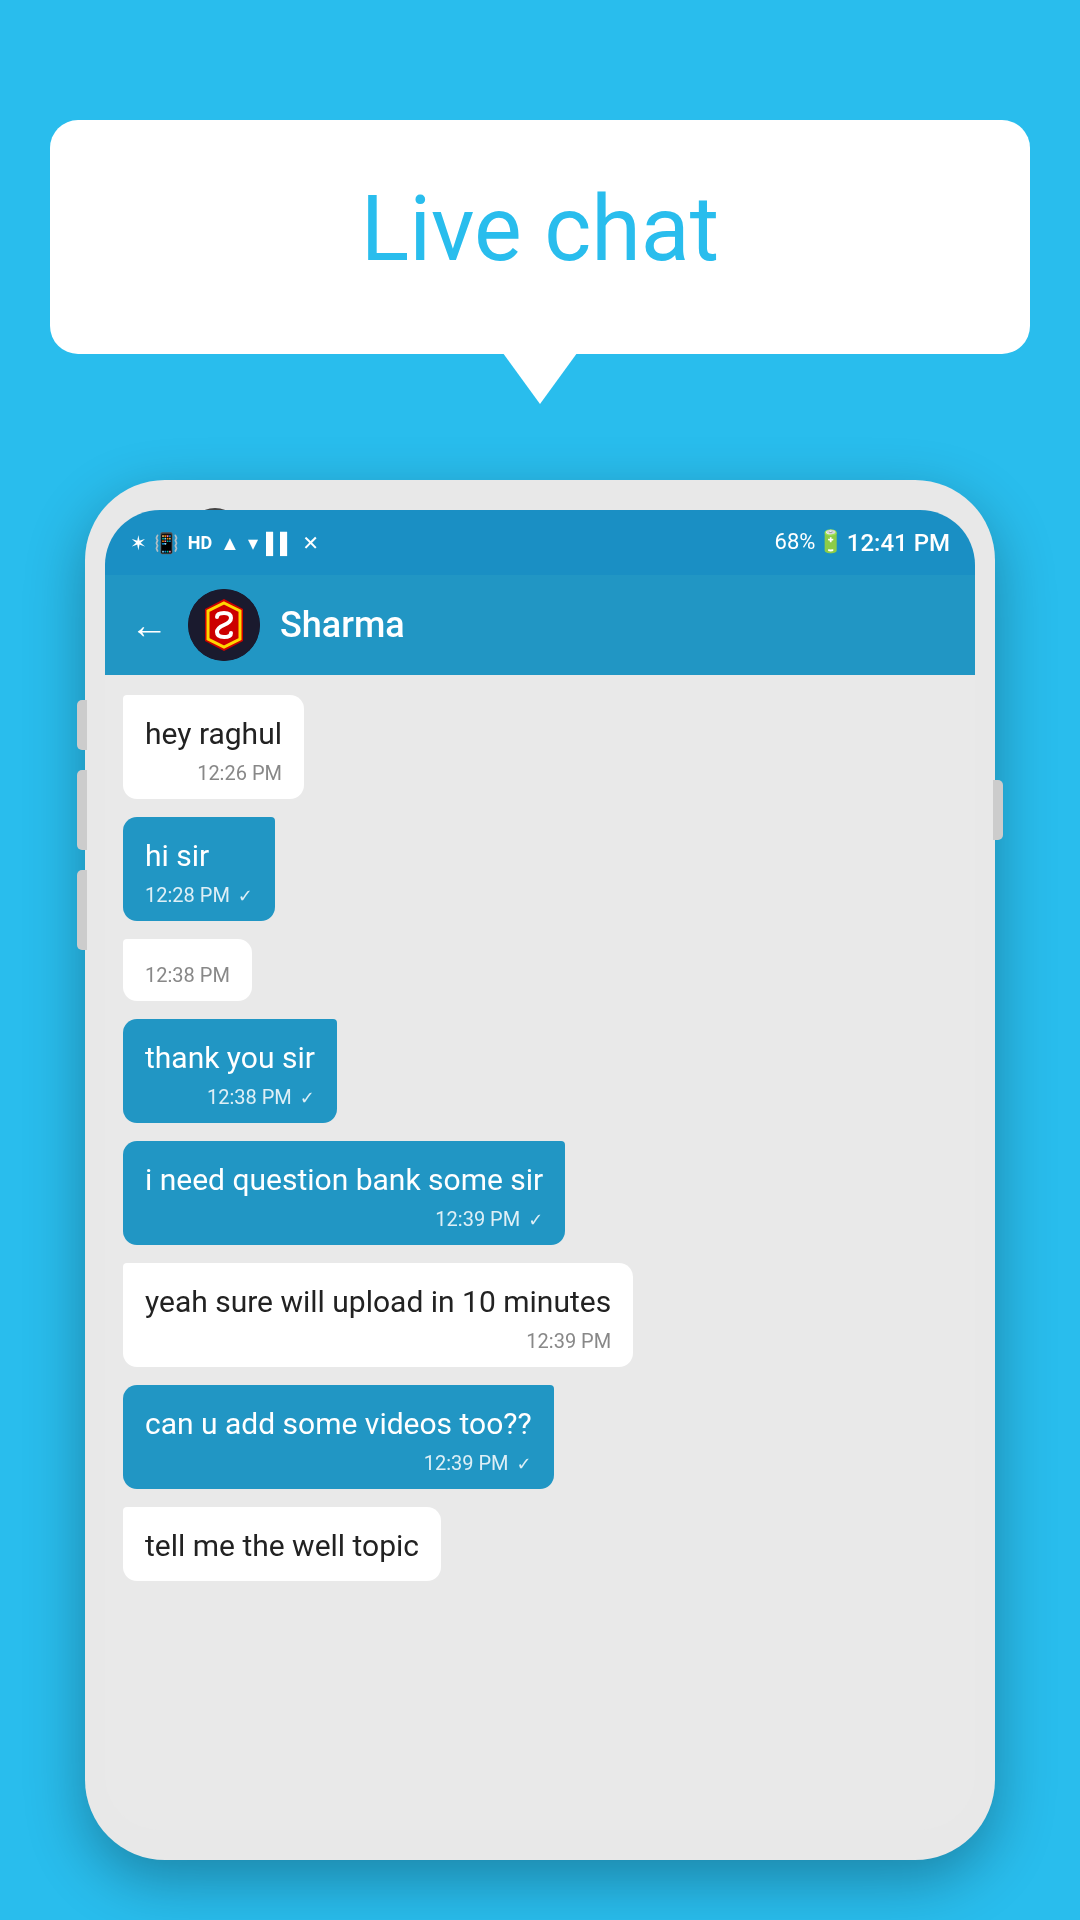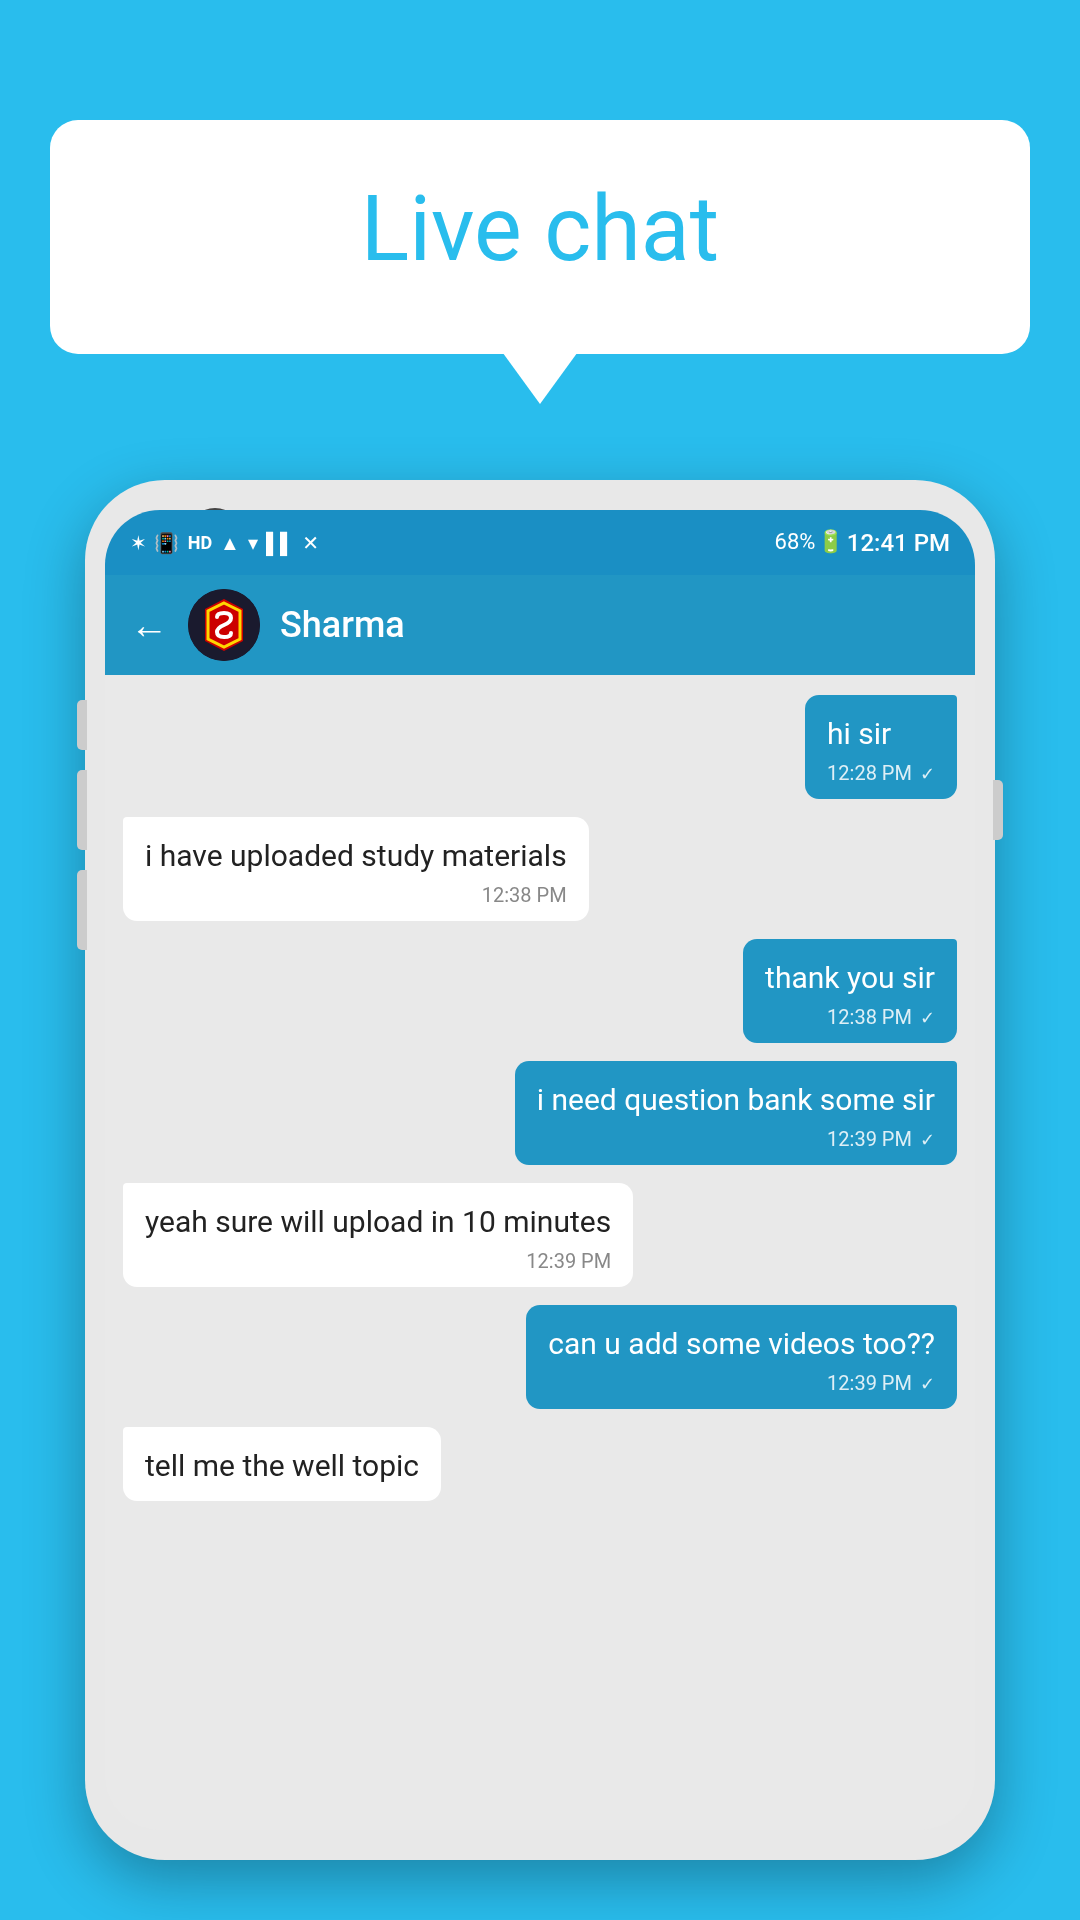--- a/index.html
+++ b/index.html
@@ -234,21 +234,20 @@
     .msg-row {
       display: flex;
       width: 100%;
     }
 
     .msg-row.received {
       justify-content: flex-start;
     }
 
     .msg-row.sent {
-      justify-content: flex-end;
     }
 
     .msg-bubble {
       max-width: 75%;
       border-radius: 14px;
       padding: 18px 22px 14px 22px;
       position: relative;
     }
 
     .msg-bubble.received {
@@ -352,32 +351,39 @@
             <polygon points="36,14 52,22 52,50 36,58 20,50 20,22" fill="none" stroke="#FFD700" stroke-width="3"></polygon>
 
             <path d="M29,28 Q29,24 36,24 Q43,24 43,29 Q43,33 36,36 Q29,39 29,43 Q29,48 36,48 Q43,48 43,44" stroke="white" stroke-width="4" fill="none" stroke-linecap="round"></path>
           </svg>
         </div>
         <span class="contact-name">Sharma</span>
       </div>
 
       <div class="chat-area" id="chat-area">
 
+      <div class="msg-row received">
+            <div class="msg-bubble received">
+              <div class="msg-text">hey raghul</div>
+              <div class="msg-meta">
+                <span class="msg-time">12:26 PM</span>
+              </div>
+            </div>
+          </div>
           <div class="msg-row sent">
             <div class="msg-bubble sent">
               <div class="msg-text">hi sir</div>
               <div class="msg-meta">
                 <span class="msg-time">12:28 PM</span>
                 <span class="msg-check">✓</span>
               </div>
             </div>
           </div>
           <div class="msg-row received">
             <div class="msg-bubble received">
-              <div class="msg-text">i have uploaded study materials</div>
               <div class="msg-meta">
                 <span class="msg-time">12:38 PM</span>
               </div>
             </div>
           </div>
           <div class="msg-row sent">
             <div class="msg-bubble sent">
               <div class="msg-text">thank you sir</div>
               <div class="msg-meta">
                 <span class="msg-time">12:38 PM</span>

